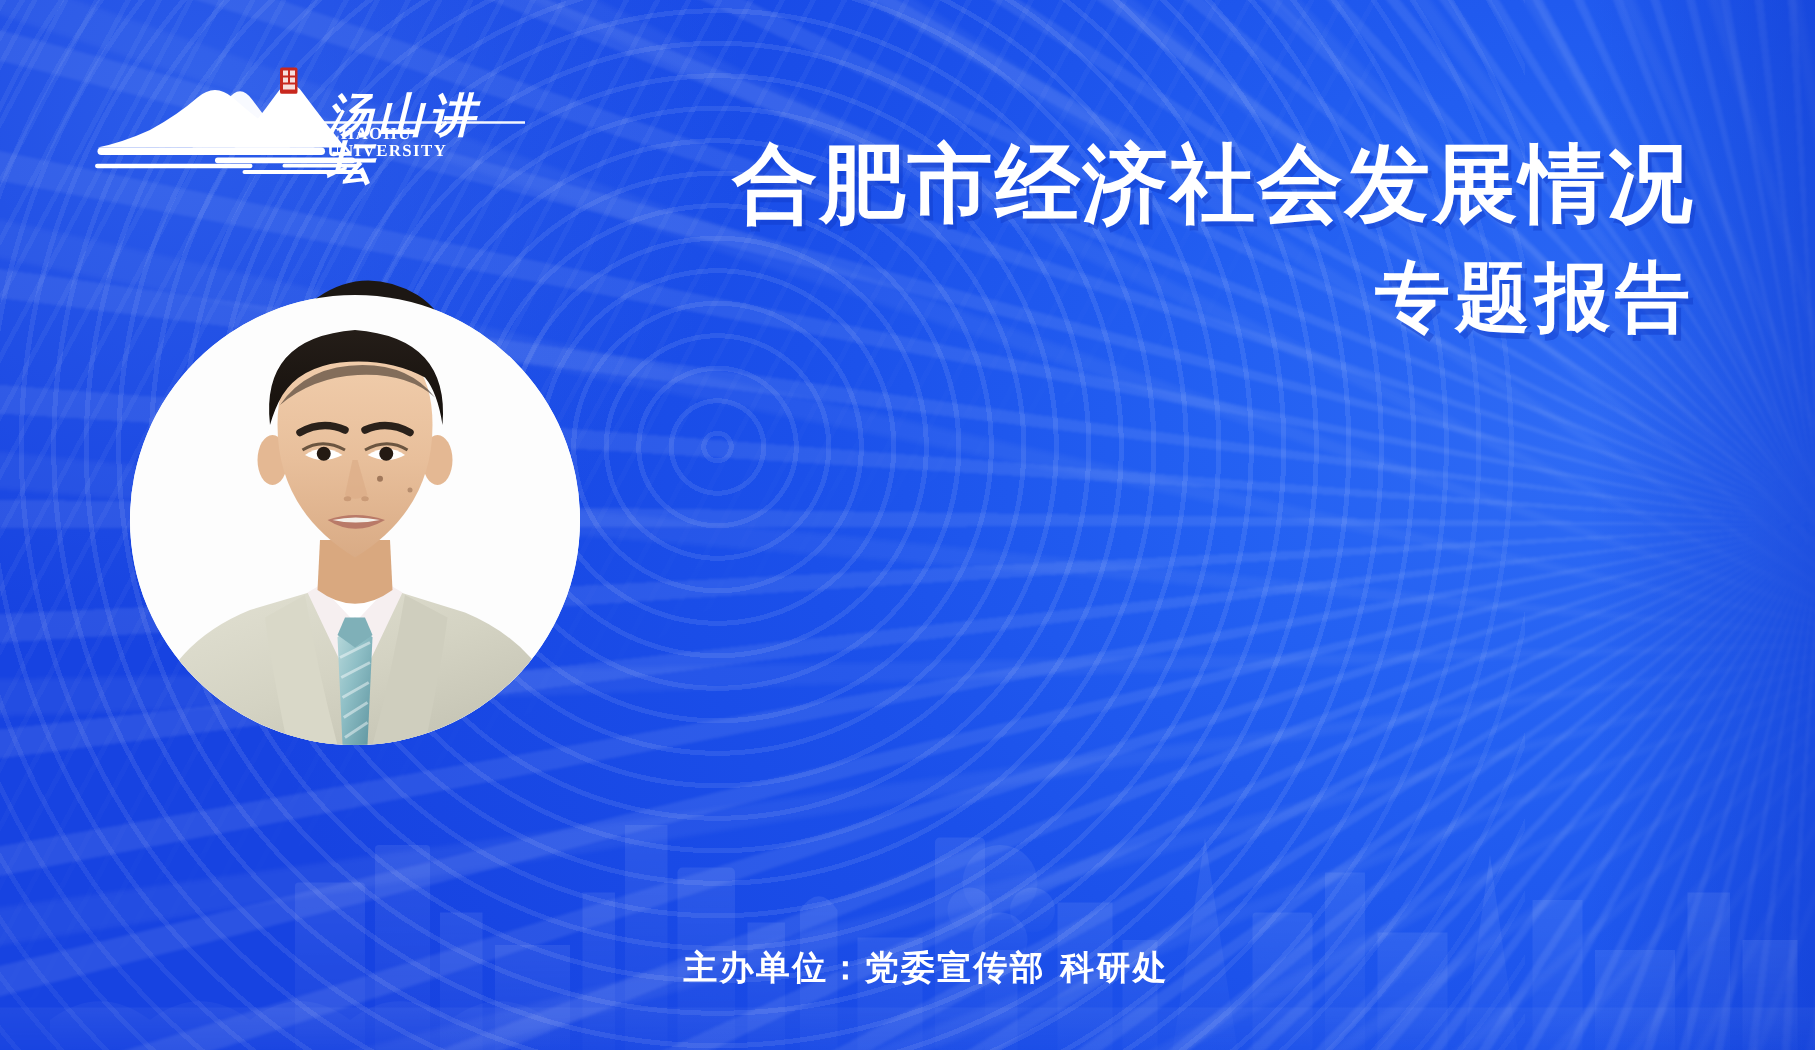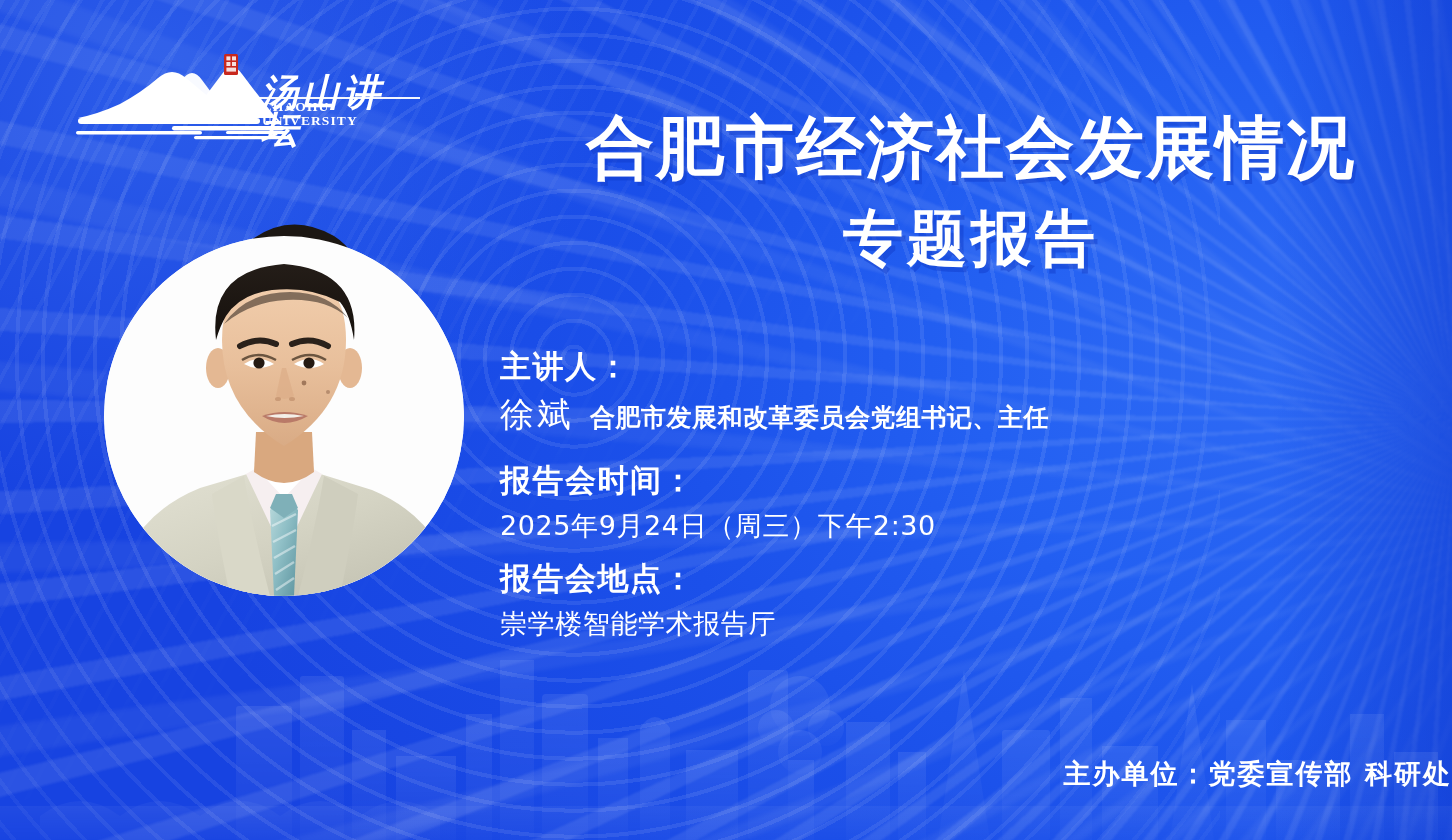--- a/index.html
+++ b/index.html
@@ -89,21 +89,21 @@
   }
   .logo-en {
     position:absolute; left:186px; top:48px;
     font-size:13.5px; font-weight:700; color:#ffffff;
     letter-spacing:1.1px; line-height:1;
     font-family:"Liberation Serif","DejaVu Serif",serif;
   }
   .logo-en-rule { position:absolute; left:180px; top:45px; width:164px; height:1.5px; background:#fff; opacity:.95; }
 
   
-  #headline { position:absolute; right:96px; top:112px; text-align:center; }
+  #headline { position:absolute; right:96px; top:112px; text-align:right; }
   .title-1 {
     font-size:68px; font-weight:900; color:#ffffff; line-height:1.06;
     letter-spacing:2px; white-space:nowrap;
     text-shadow:3px 4px 0 rgba(16,58,200,0.45);
     font-family:"DejaVu Sans","Liberation Sans",sans-serif;
   }
   .title-2 {
     margin-top:24px;
     font-size:60px; font-weight:900; color:#ffffff; line-height:1.02;
     letter-spacing:4px; white-space:nowrap;
@@ -147,21 +147,21 @@
     color:#ffffff; font-size:27px; font-weight:400; letter-spacing:.6px;
     line-height:1.35; margin-top:8px;
     font-family:"DejaVu Sans","Liberation Sans",sans-serif;
   }
   .gap-lg { height:24px; }
   .gap-md { height:16px; }
 
   
   #footer {
     position:absolute; left:0; right:0; top:756px;
-    text-align:right;
+    text-align:center;
     margin-left:30px;
   }
   .footer-text {
     display:inline-block;
     color:#ffffff; font-size:27px; font-weight:700; letter-spacing:2px;
     font-family:"DejaVu Sans","Liberation Sans",sans-serif;
   }
 </style>
 </head>
 <body>
@@ -325,33 +325,18 @@
           <path d="M158 180 Q180 172 204 180 Q180 194 158 180 Z" fill="#b97a68"></path>
           <path d="M162 180 Q180 176 200 180 Q180 184 162 180 Z" fill="#f4efe8"></path>
 
           <circle cx="200" cy="147" r="2.4" fill="#8a6247" opacity="0.75"></circle>
           <circle cx="224" cy="156" r="2" fill="#8a6247" opacity="0.5"></circle>
         </svg>
       </div>
     </div>
   </div>
 
-  <div id="info">
-    <div class="label">主讲人：</div>
-    <div class="speaker-row">
-      <span class="speaker-name">徐斌</span>
-      <span class="speaker-title">合肥市发展和改革委员会党组书记、主任</span>
-    </div>
-
-    <div class="gap-lg"></div>
-    <div class="label">报告会时间：</div>
-    <div class="value">2025年9月24日（周三）下午2:30</div>
-
-    <div class="gap-md"></div>
-    <div class="label">报告会地点：</div>
-    <div class="value">崇学楼智能学术报告厅</div>
-  </div>
 
   <div id="footer">
     <span class="footer-text">主办单位：党委宣传部  科研处</span>
   </div>
 
 </div>
 
 </body></html>

